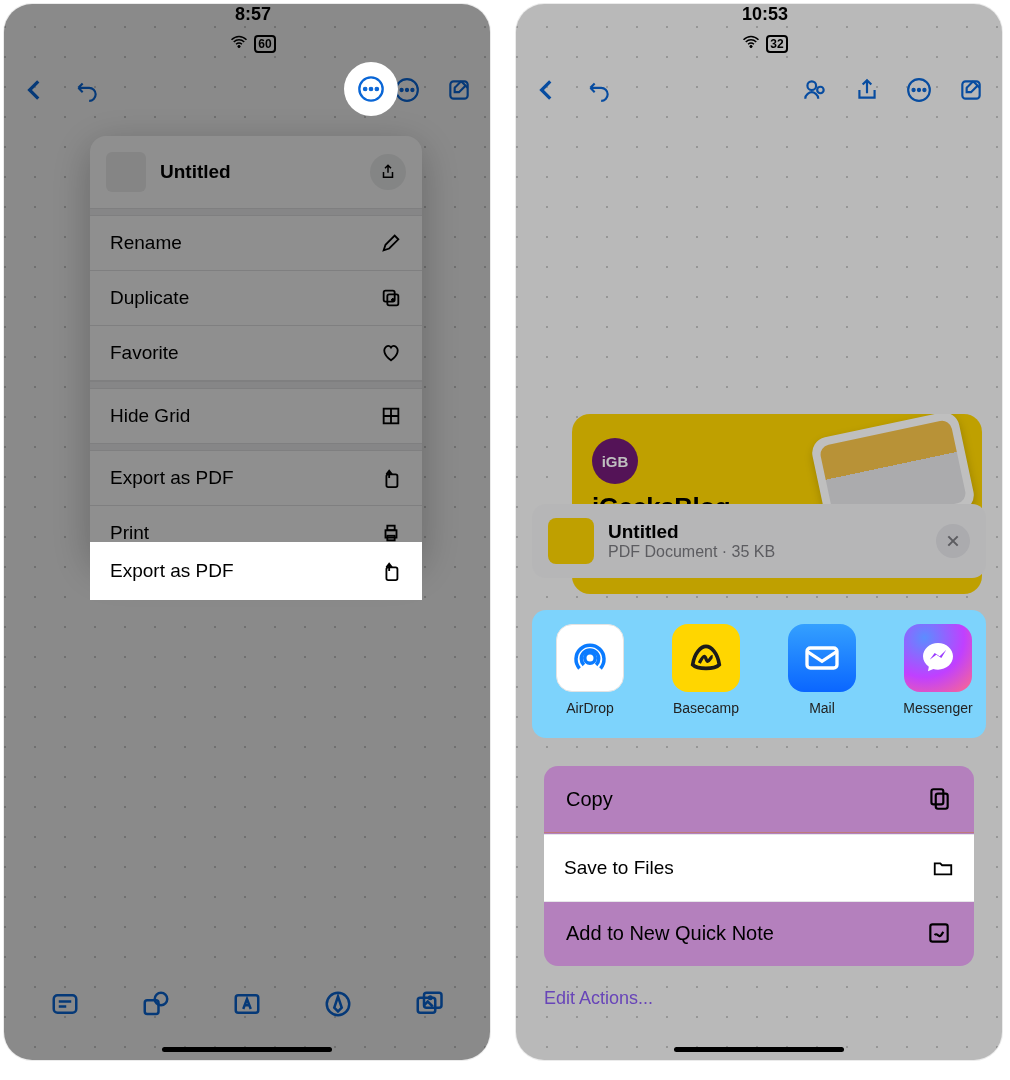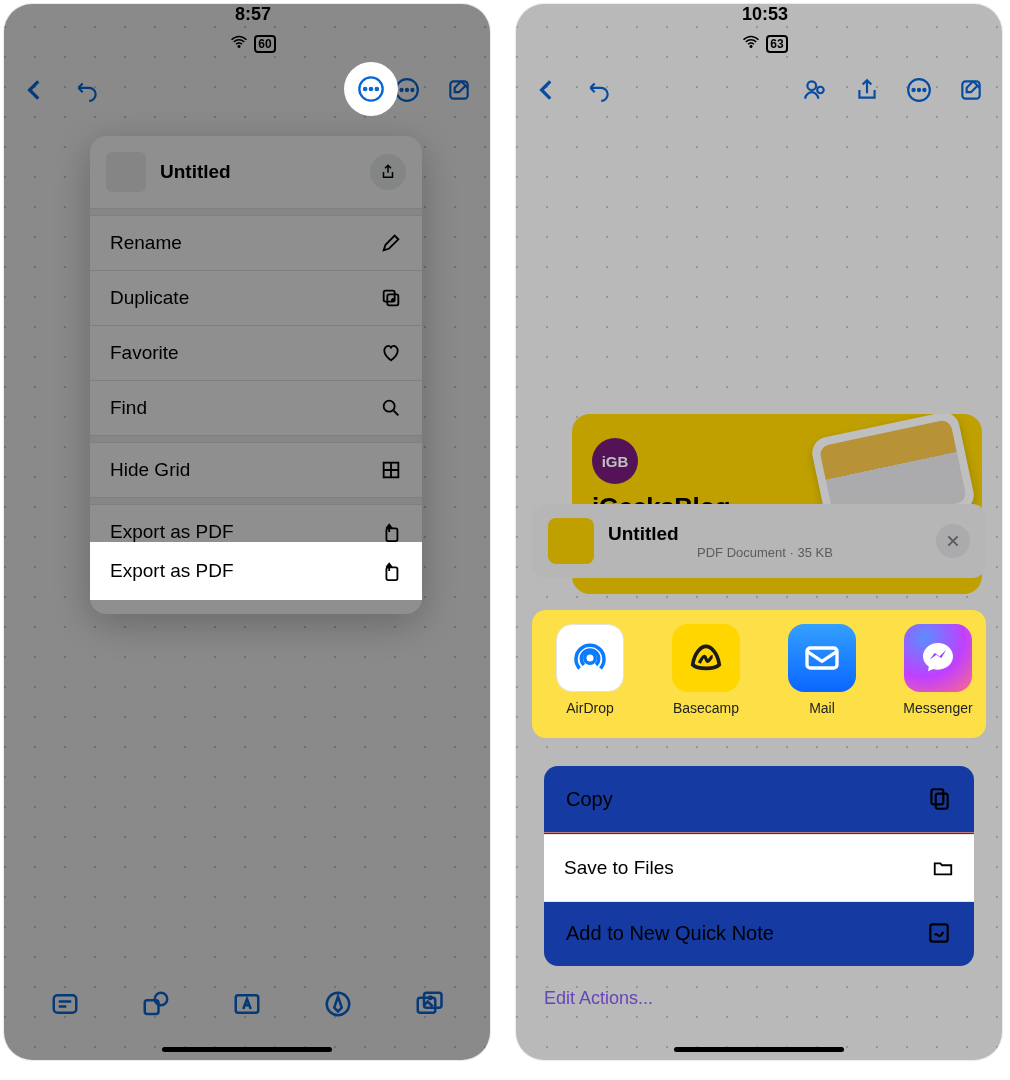--- a/index.html
+++ b/index.html
@@ -138,44 +138,44 @@
   
   .share-top {
     position:absolute; left:16px; right:16px; top:500px;
     background:#f3f3f5; border-radius:14px; padding:14px 16px;
     display:flex; align-items:center; gap:14px;
     z-index:40;
   }
   .share-thumb { width:46px; height:46px; border-radius:8px; background:#ffd600; display:flex; align-items:center; justify-content:center; font-size:10px;}
   .share-meta { flex:1; }
   .share-title { font-size:19px; font-weight:600; }
-  .share-sub { font-size:13px; color:#7b7b80;text-align:center; }
+  .share-sub { font-size:16px; color:#7b7b80; }
   .close-x { width:34px; height:34px; border-radius:50%; background:#e4e4e8; display:flex; align-items:center; justify-content:center; color:#7b7b80; font-size:18px;}
 
   
   .app-row {
     position:absolute; left:16px; right:16px; top:606px; height:128px;
-    background:#fde047; border-radius:14px;
+    background:#7dd3fc; border-radius:14px;
     display:flex; align-items:flex-start;
     padding:14px 0 0 0;
     gap:0; overflow:hidden;
     z-index:60;
   }
   .app { width:116px; display:flex; flex-direction:column; align-items:center; gap:8px; flex:0 0 auto;}
   .app .tile { width:68px; height:68px; border-radius:16px; display:flex; align-items:center; justify-content:center; }
   .app .lbl { font-size:14px; color:#222; }
   .tile.airdrop { background:#fff; border:1px solid #e3e3e3;}
   .tile.basecamp { background:#ffd600;}
   .tile.mail { background:linear-gradient(#34a0ff,#0a66ff);}
   .tile.messenger { background:radial-gradient(circle at 30% 20%, #5b8dff, #c040ff 55%, #ff6a88);}
 
   
   .action-list {
     position:absolute; left:28px; right:28px; top:762px;
-    background:#1d4ed8; border-radius:14px; overflow:hidden;
+    background:#f0abfc; border-radius:14px; overflow:hidden;
     z-index:40;
   }
   .action-row {
     display:flex; align-items:center; justify-content:space-between;
     padding:20px 22px; font-size:20px;
   }
   .action-row + .action-row { border-top:1px solid #fca5a5;}
   .action-row .mi { width:26px; height:26px;}
 
   .cutout.save { position:absolute; left:28px; right:28px; width:auto; top:830px; height:68px; z-index:60; border-top:1px solid #e6e6e9; border-bottom:1px solid #e6e6e9;}
@@ -278,29 +278,20 @@
       <div class="popup-sep"></div>
       <div class="menu-row">
         <span>Favorite</span>
         <span class="mi">
             <svg viewBox="0 0 24 24">
               <path d="M12 20 C4 14 3 8 7 5 c3-2 5 1 5 1 s2-3 5-1 c4 3 3 9 -5 15z" stroke-width="2"></path>
             </svg>
           </span>
       </div>
       <div class="popup-sep"></div>
-      <div class="menu-row">
-        <span>Find</span>
-        <span class="mi">
-            <svg viewBox="0 0 24 24">
-              <circle cx="10" cy="10" r="6" stroke-width="2"></circle>
-              <path d="M15 15 l5 5" stroke-width="2"></path>
-            </svg>
-          </span>
-      </div>
       <div class="popup-gap"></div>
       <div class="menu-row">
         <span>Hide Grid</span>
         <span class="mi">
             <svg viewBox="0 0 24 24">
               <rect x="4" y="4" width="16" height="16" stroke-width="2"></rect>
               <path d="M12 4v16M4 12h16" stroke-width="2"></path>
             </svg>
           </span>
       </div>
@@ -390,21 +381,21 @@
 
     <div class="status">
       <span>10:53</span>
       <span class="right">
         <span>
           <svg class="wifi-ic" viewBox="0 0 24 18">
               <path d="M2 6 C8 0 16 0 22 6 M5 9 C9 5 15 5 19 9 M8 12 C10.5 10 13.5 10 16 12" stroke-width="2"></path>
               <circle cx="12" cy="15" r="1.6" fill="currentColor"></circle>
             </svg>
         </span>
-        <span class="batt-box">63</span>
+        <span class="batt-box">32</span>
       </span>
     </div>
 
     <div class="navbar">
       <div class="nav-left">
         <span class="nav-ic">
             <svg viewBox="0 0 24 24">
               <path d="M15 4 L7 12 L15 20" stroke-width="3"></path>
             </svg>
           </span>

